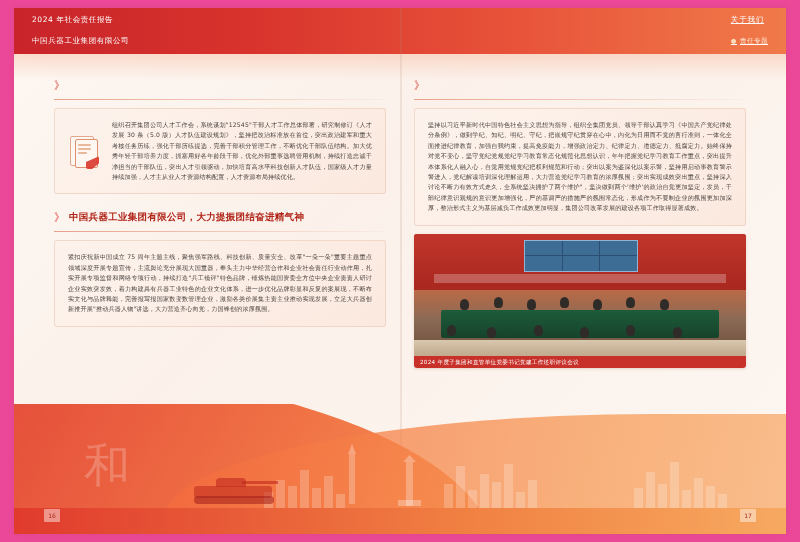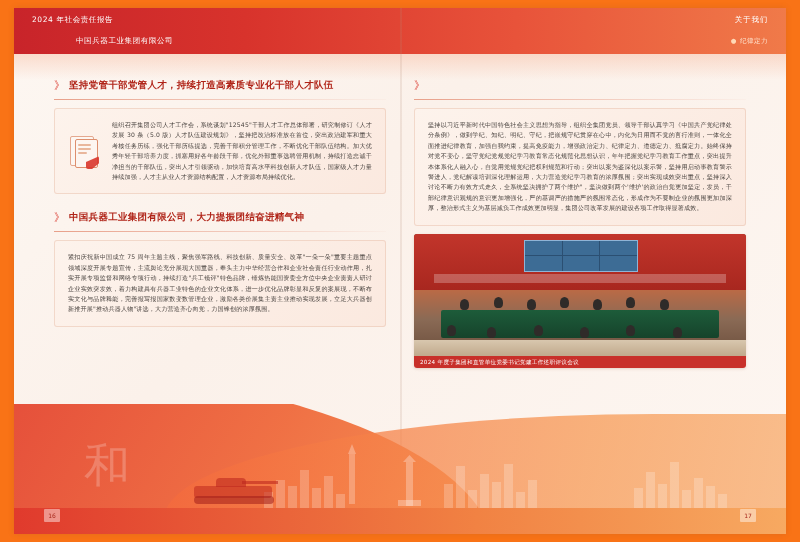--- a/index.html
+++ b/index.html
@@ -8,21 +8,21 @@
     background: #ffffff;
   }
   body {
     font-family: "DejaVu Sans", "Liberation Sans", sans-serif;
   }
   .page {
     position: relative;
     width: 800px;
     height: 542px;
     overflow: hidden;
-    background: #f97316;
+    background: #ec4899;
   }
   
   .spread {
     position: absolute;
     left: 14px;
     top: 8px;
     width: 772px;
     height: 526px;
     background: linear-gradient(135deg,#fdf7f2 0%, #fbf1ea 40%, #fdf6f1 100%);
     box-shadow: 0 0 6px rgba(120,70,50,0.18);
@@ -54,28 +54,28 @@
   .hdr-title {
     font-size: 7.5px;
     letter-spacing: 0.6px;
     line-height: 12px;
   }
   .hdr-sub {
     font-size: 7.5px;
     letter-spacing: 0.6px;
     line-height: 12px;
     margin-top: 9px;
-    margin-left: 44px;
   }
   .header .hdr-right {
     position: absolute;
     right: 18px;
     top: 6px;
-    text-align: right;
+    text-align: left;
     color: #fff;
+    text-decoration: underline;
   }
   .hdr-chapter {
     font-size: 7.5px;
     letter-spacing: 0.8px;
     line-height: 12px;
   }
   .hdr-topic {
     font-size: 6.5px;
     letter-spacing: 0.5px;
     line-height: 12px;
@@ -400,33 +400,32 @@
   <div class="spread">
 
     <div class="header">
       <div class="hdr-left">
         <div class="hdr-title">2024 年社会责任报告</div>
         <div class="hdr-sub">中国兵器工业集团有限公司</div>
       </div>
       <div class="hdr-right">
         <div class="hdr-chapter">关于我们</div>
         <div class="hdr-topic">
-          <span class="dot">●</span><span>纪律定力</span>
+          <span class="dot">●</span><span>责任专题</span>
         </div>
       </div>
     </div>
     <div class="hdr-glow"></div>
 
     <div class="seam"></div>
 
     <div class="col col-left">
 
       <div class="sec-head">
         <div class="chev">》</div>
-        <div class="sec-title">坚持党管干部党管人才，持续打造高素质专业化干部人才队伍</div>
       </div>
       <div class="sec-rule"></div>
 
       <div class="card with-icon">
         <div class="doc-icon">
           <div class="sheet"></div>
           <div class="sheet2"></div>
           <div class="ln" style="left:10px;top:10px;width:13px;"></div>
           <div class="ln" style="left:10px;top:14px;width:13px;"></div>
           <div class="ln" style="left:10px;top:18px;width:9px;"></div>

